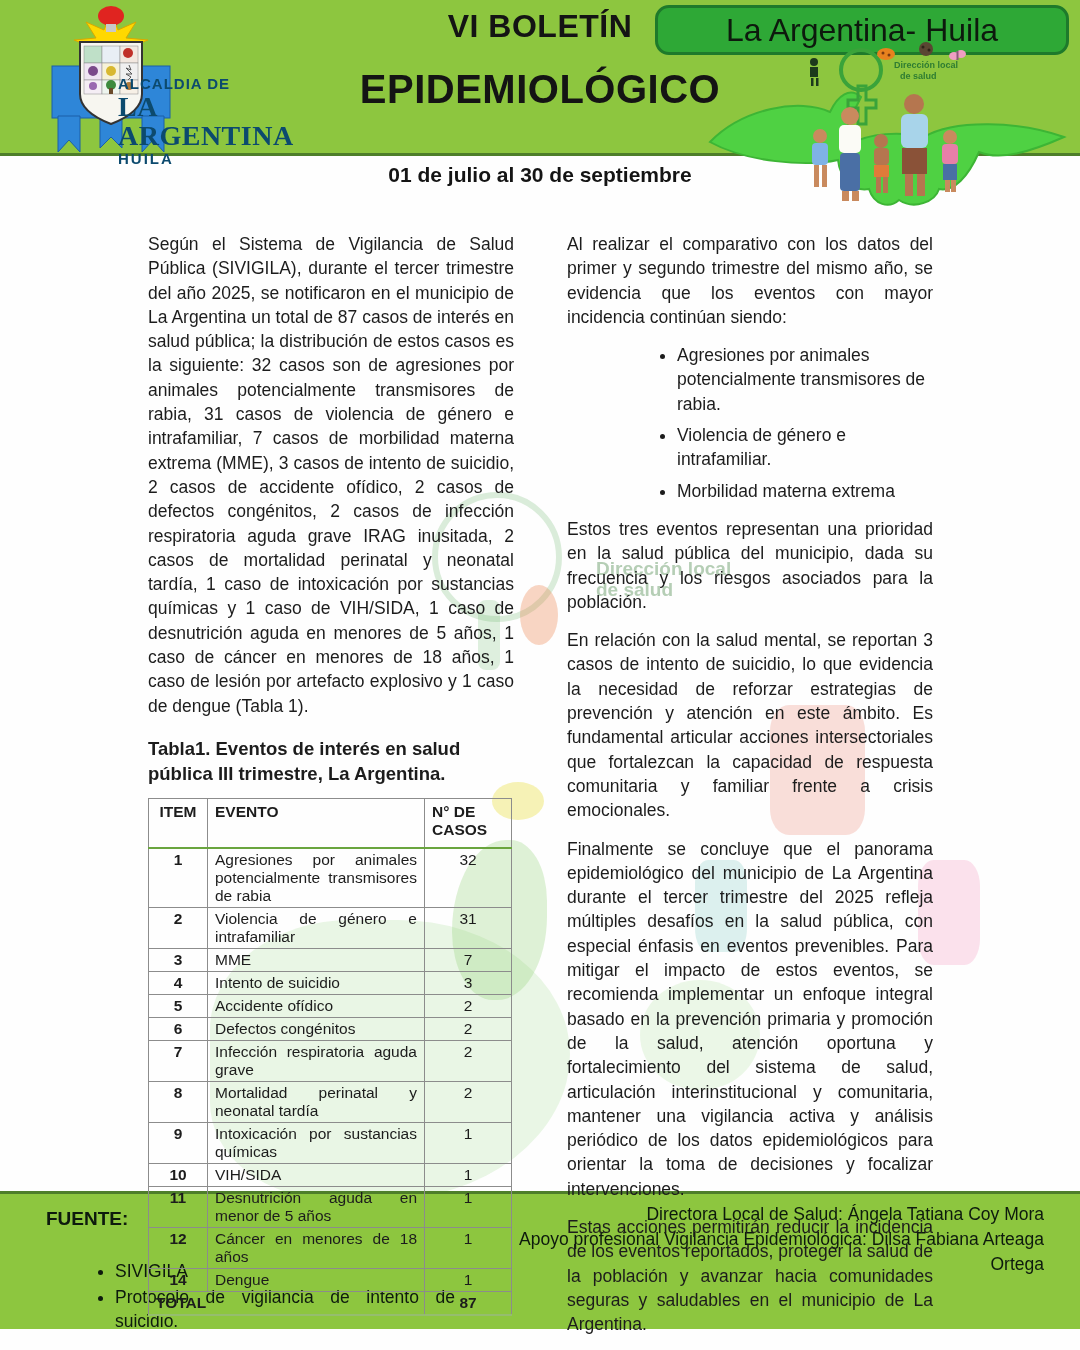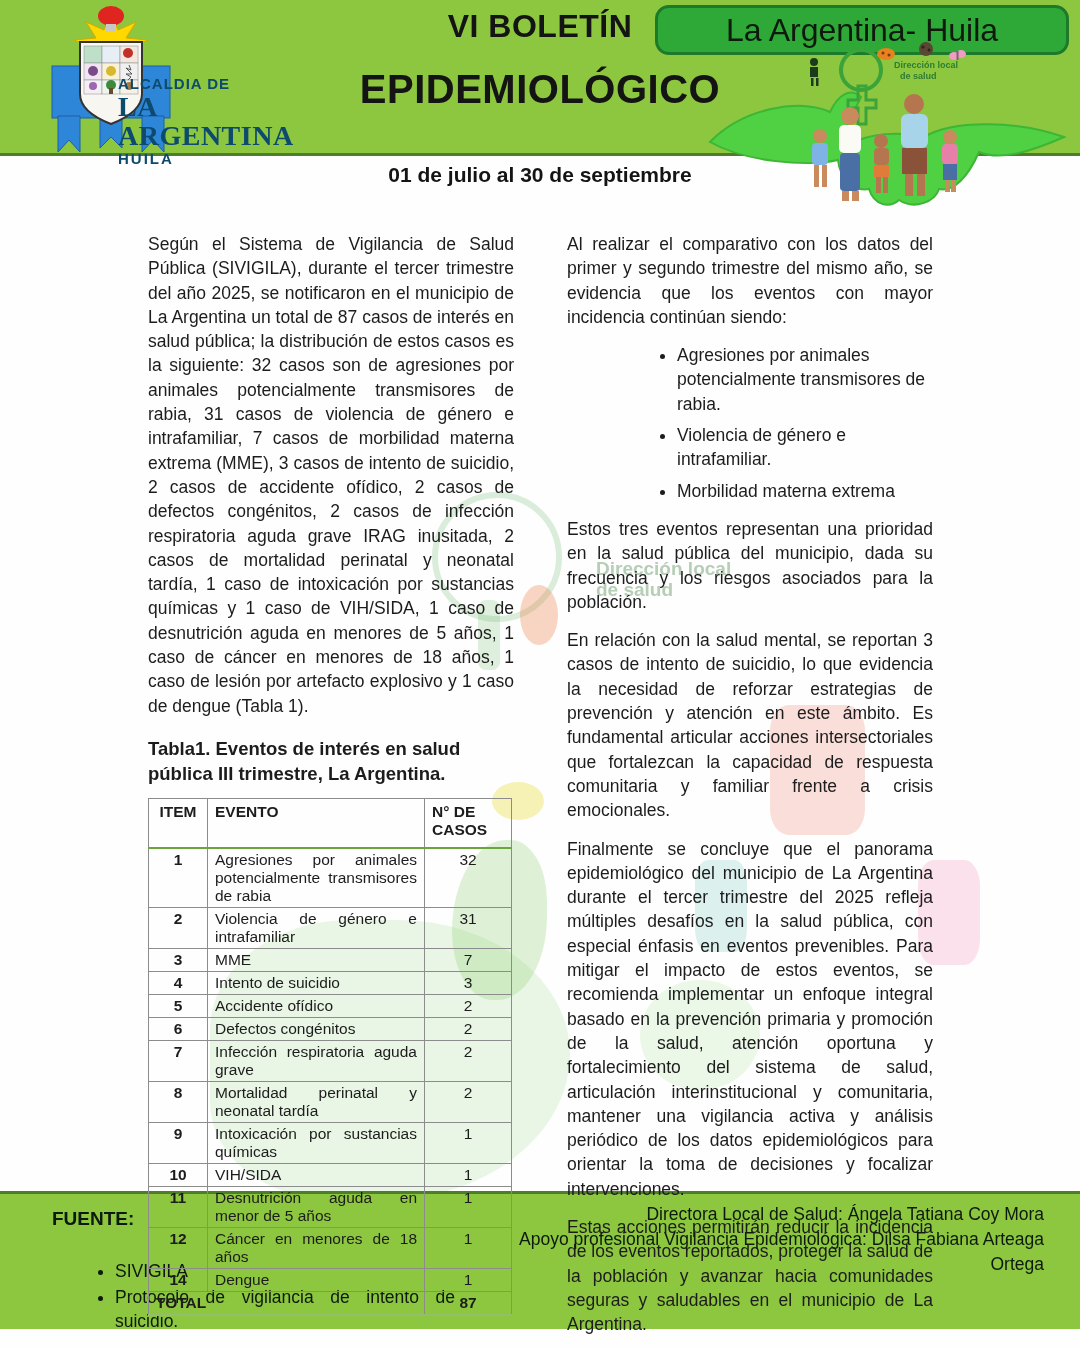--- a/index.html
+++ b/index.html
@@ -54,21 +54,21 @@
   
   table#events-table{width:364px;border-collapse:collapse;font-size:15.5px;line-height:18px;border:1px solid #8c8c8c;border-bottom:2px solid #95bd6e;}
   #events-table th,#events-table td{border:1px solid #8c8c8c;padding:2px 7px;vertical-align:top;}
   #events-table thead th{font-weight:bold;text-align:left;border-bottom:2px solid #6aa53e;padding-top:4px;padding-bottom:8px;}
   #events-table thead th.c{ text-align:center;}
   #events-table td.item{width:44px;text-align:center;font-weight:bold;}
   #events-table td.casos{width:72px;text-align:center;}
   #events-table td.evento{text-align:justify;}
   #events-table tr.total-row td{font-weight:bold;}
   
-  #fuente-label{position:absolute;left:52px;top:14px;font-size:19px;font-weight:bold;color:#0d1a0d;}
+  #fuente-label{position:absolute;left:46px;top:14px;font-size:19px;font-weight:bold;color:#0d1a0d;}
   #footer-bullets{position:absolute;left:66px;top:56px;width:340px;margin:9px;padding-left:40px;color:#0d1a0d;}
   #footer-bullets li{font-size:17.5px;line-height:24px;margin-bottom:2px;text-align:justify;}
   #credits{position:absolute;right:36px;top:8px;width:560px;text-align:right;font-size:17.5px;line-height:25px;color:#0d1a0d;}
 </style>
 </head>
 <body>
 
 <div id="watermark">
   <div class="wm" id="wm-logo-ring"></div>
   <div class="wm" id="wm-logo-stem"></div>

